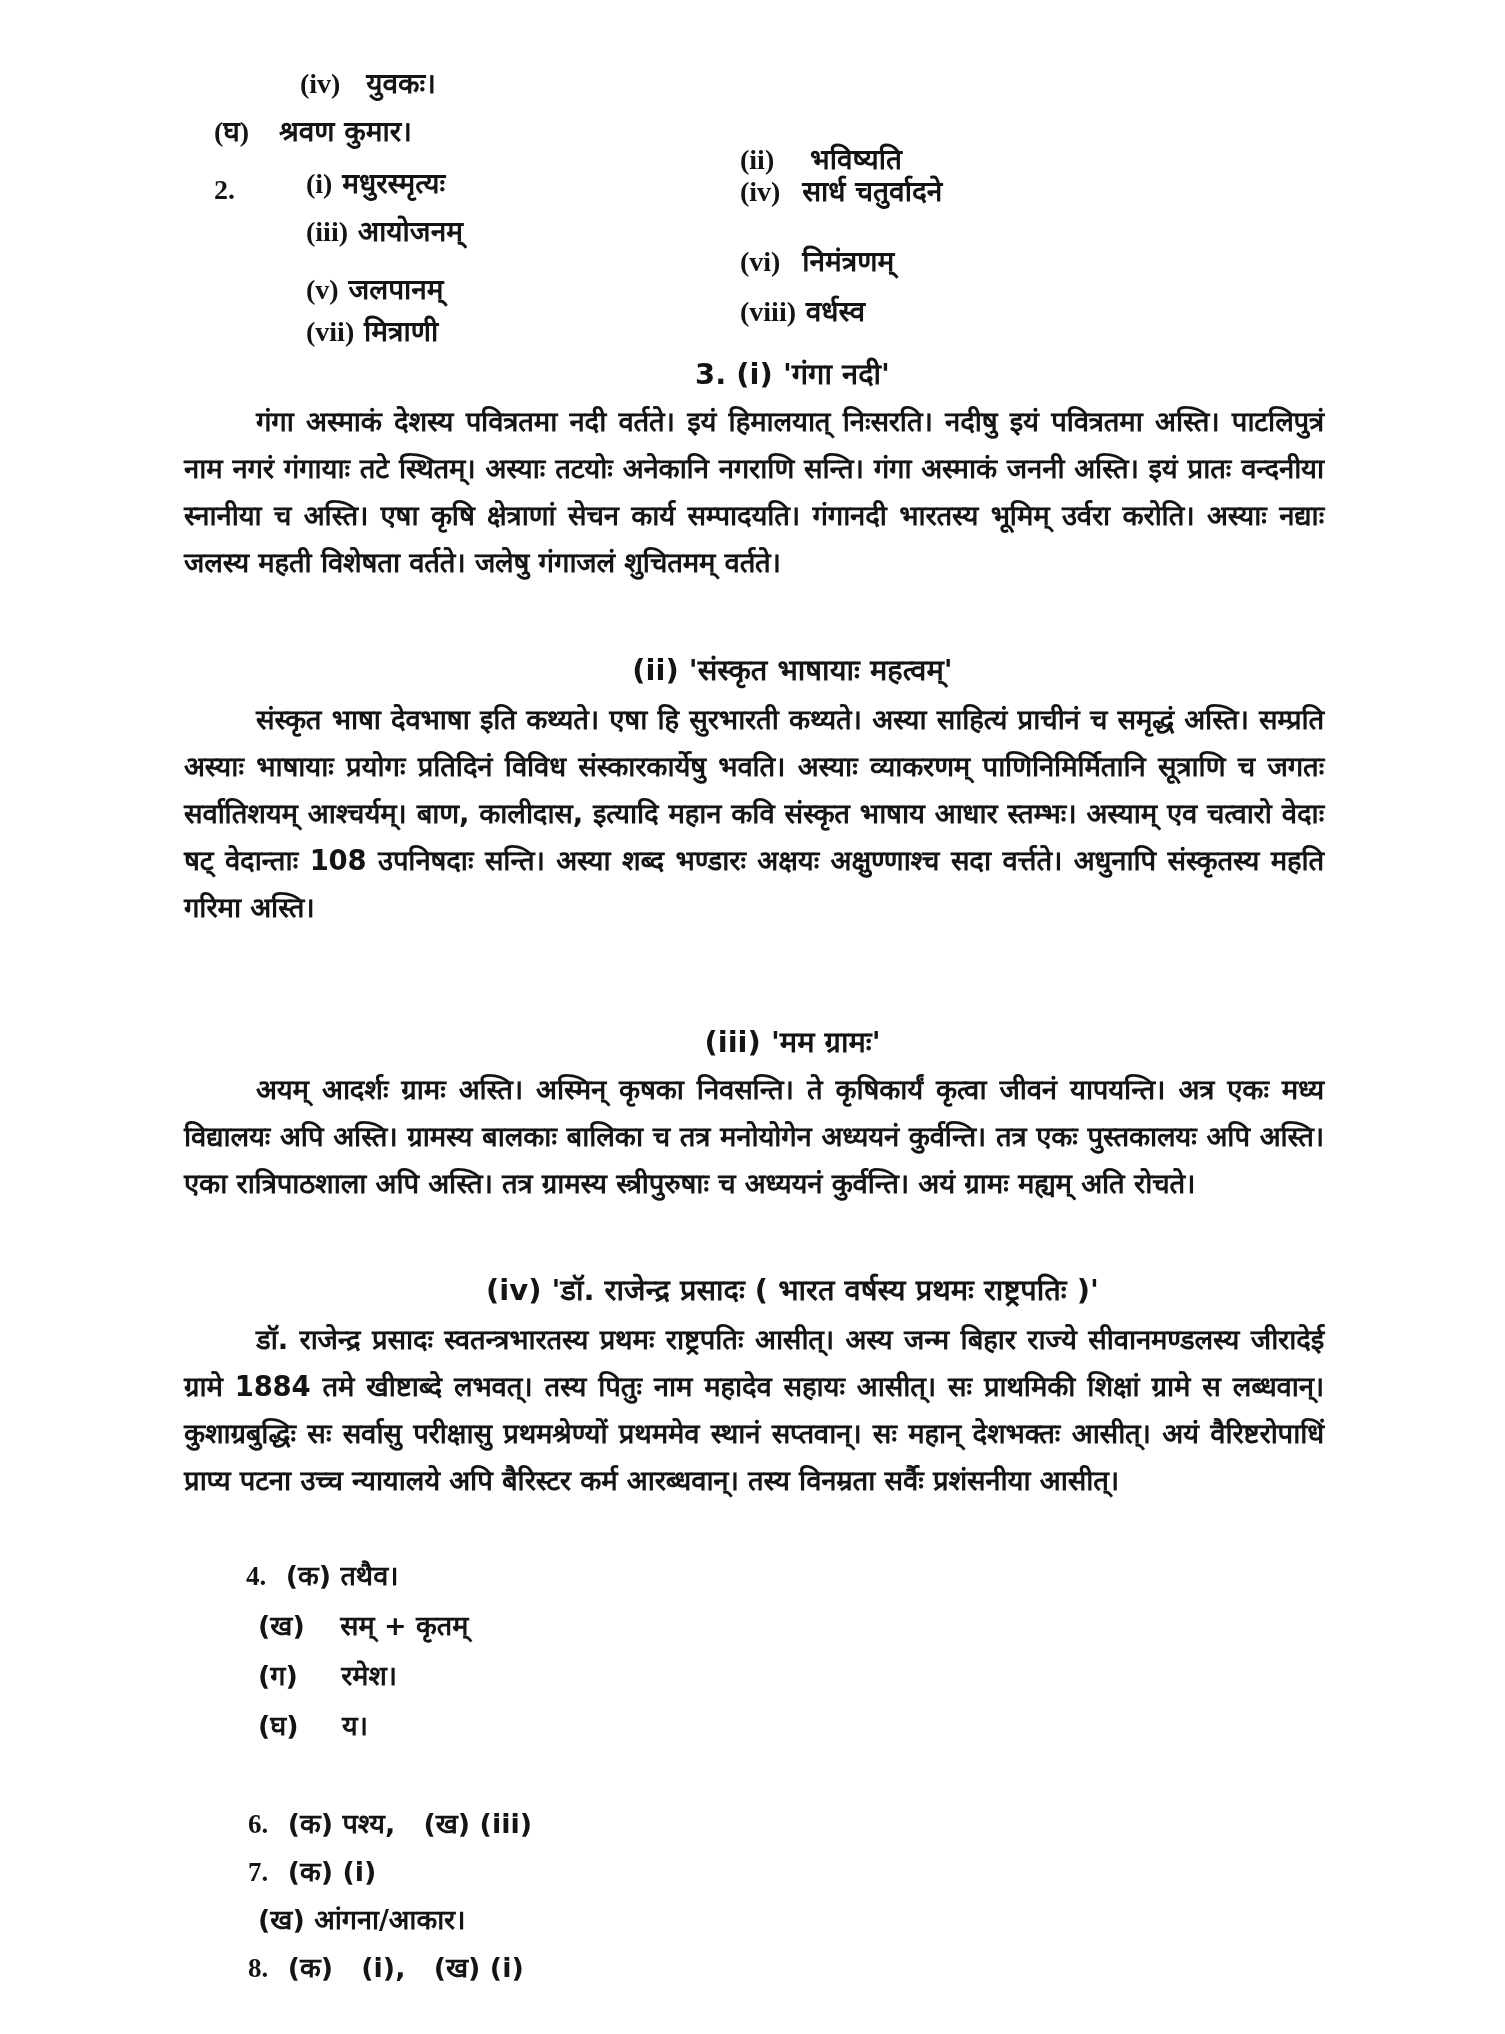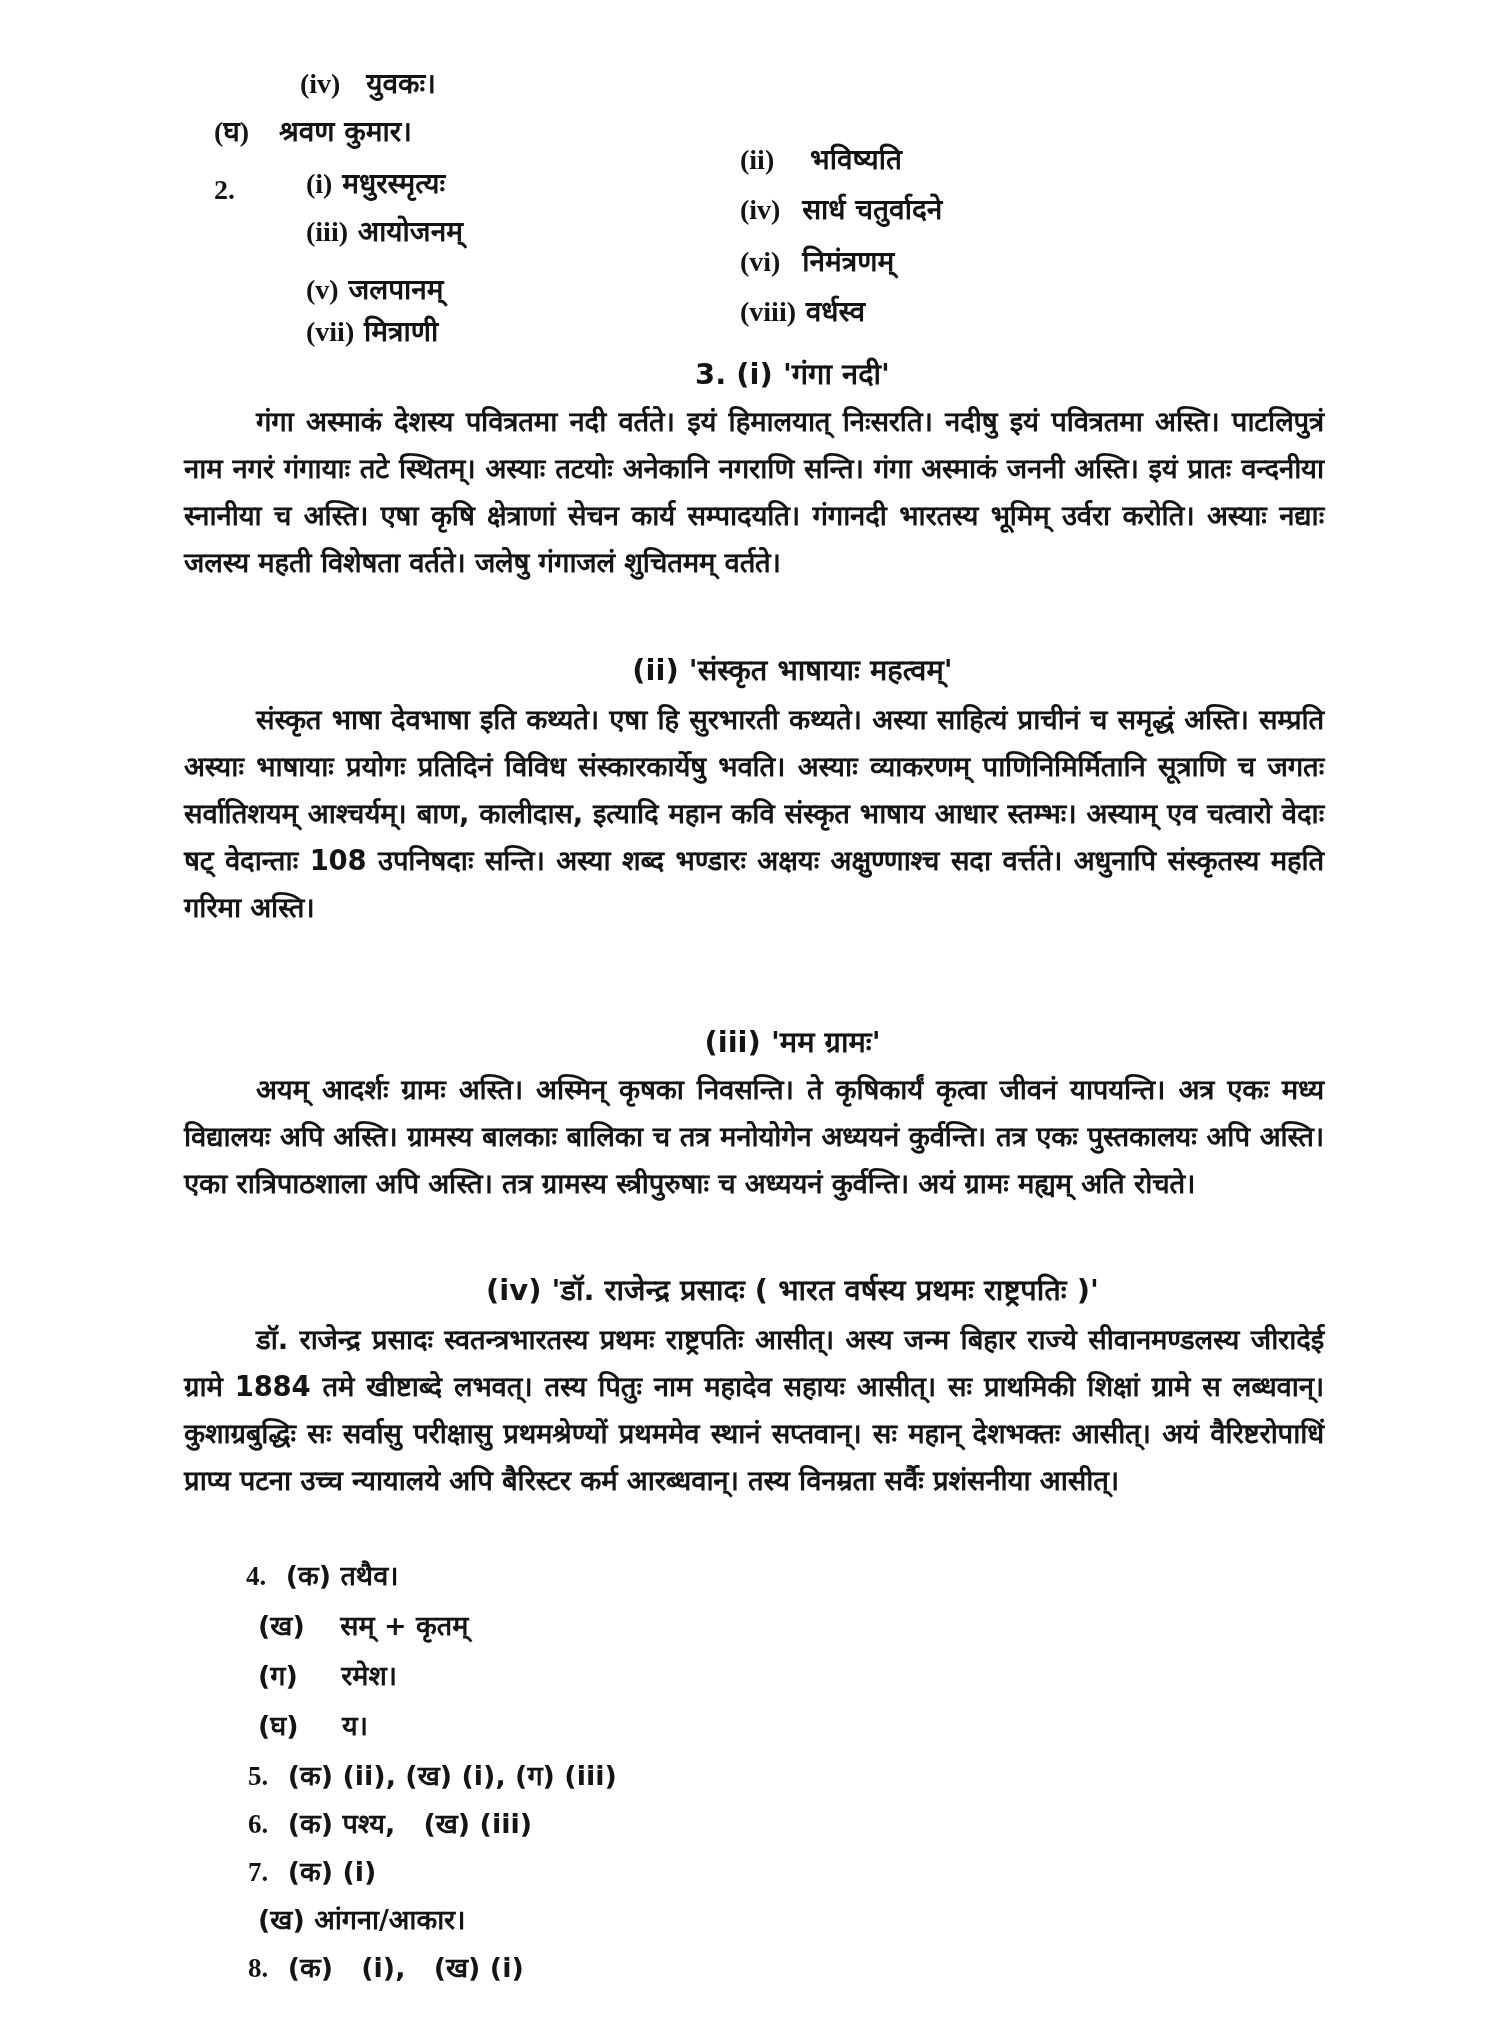--- a/index.html
+++ b/index.html
@@ -54,21 +54,21 @@
   </div>
   <div class="abs t30" style="left:740px; top:142px;">
     <span class="lbl">(ii)</span>
     <span style="margin-left:26px;">भविष्यति</span>
   </div>
 
   <div class="abs t30" style="left:306px; top:214px;">
     <span class="lbl">(iii)</span>
     <span>आयोजनम्</span>
   </div>
-  <div class="abs t30" style="left:740px; top:192px;">
+  <div class="abs t30" style="left:740px; top:174px;">
     <span class="lbl">(iv)</span>
     <span style="margin-left:12px;">सार्ध चतुर्वादने</span>
   </div>
 
   <div class="abs t30" style="left:306px; top:272px;">
     <span class="lbl">(v)</span>
     <span>जलपानम्</span>
   </div>
   <div class="abs t30" style="left:740px; top:244px;">
     <span class="lbl">(vi)</span>
@@ -107,24 +107,20 @@
   </div>
   <div class="abs t28" style="left:258px; top:1654px;">
     <span>(ग)</span>
     <span style="margin-left:34px;">रमेश।</span>
   </div>
   <div class="abs t28" style="left:258px; top:1704px;">
     <span>(घ)</span>
     <span style="margin-left:34px;">य।</span>
   </div>
 
-  <div class="abs t28" style="left:248px; top:1754px;">
-    <span class="serif">5.</span>
-    <span style="margin-left:10px;">(क) (ii), (ख) (i), (ग) (iii)</span>
-  </div>
 
   <div class="abs t28" style="left:248px; top:1802px;">
     <span class="serif">6.</span>
     <span style="margin-left:10px; white-space:pre;">(क) पश्य,   (ख) (iii)</span>
   </div>
 
   <div class="abs t28" style="left:248px; top:1850px;">
     <span class="serif">7.</span>
     <span style="margin-left:10px;">(क) (i)</span>
   </div>

